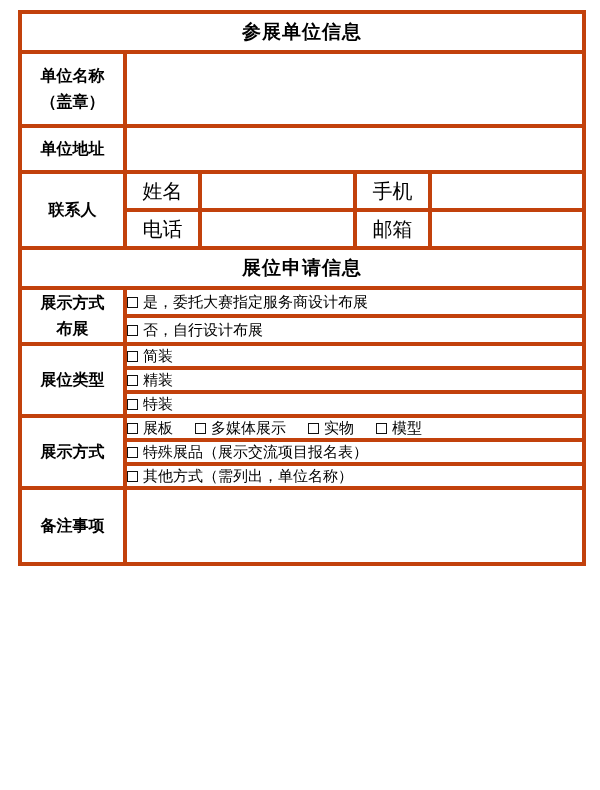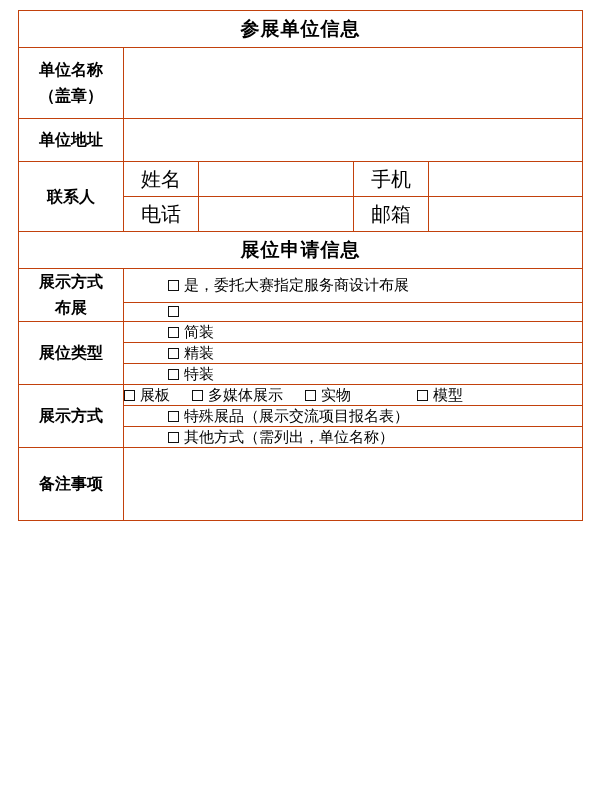--- a/index.html
+++ b/index.html
@@ -35,21 +35,21 @@
   }
   .form-wrap {
     margin: 10px 18px 0 18px;
   }
   table.form {
     width: 564px;
     border-collapse: collapse;
     table-layout: fixed;
   }
   table.form td {
-    border: 1px solid #c2410c;
+    border: 4px solid #c2410c;
     padding: 0;
     vertical-align: middle;
   }
   .section-head {
     text-align: center;
     font-size: 19px;
     font-weight: bold;
     height: 36px;
     letter-spacing: 1px;
   }
@@ -81,21 +81,21 @@
     display: flex;
     align-items: center;
     flex-wrap: wrap;
   }
   .opt {
     display: inline-flex;
     align-items: center;
     margin-right: 22px;
     white-space: nowrap;
   }
-  .opt:last-child { margin-right: 0; padding-left: 44px; }
+  .opt:last-child { margin-right: 0; }
   .box {
     display: inline-block;
     width: 11px;
     height: 11px;
     border: 1px solid #111111;
     margin-right: 5px;
     box-sizing: border-box;
     flex: none;
   }
   .opt-text {
@@ -165,20 +165,21 @@
                 <span class="opt-text">是，委托大赛指定服务商设计布展</span>
               </span>
             </div>
           </td>
         </tr>
         <tr>
           <td class="opt-cell" colspan="4">
             <div class="opt-row">
               <span class="opt">
                 <span class="box"></span>
+                <span class="opt-text">否，自行设计布展</span>
               </span>
             </div>
           </td>
         </tr>
 
         <tr>
           <td class="label-cell" rowspan="3">展位类型</td>
           <td class="opt-cell" colspan="4">
             <div class="opt-row">
               <span class="opt">

